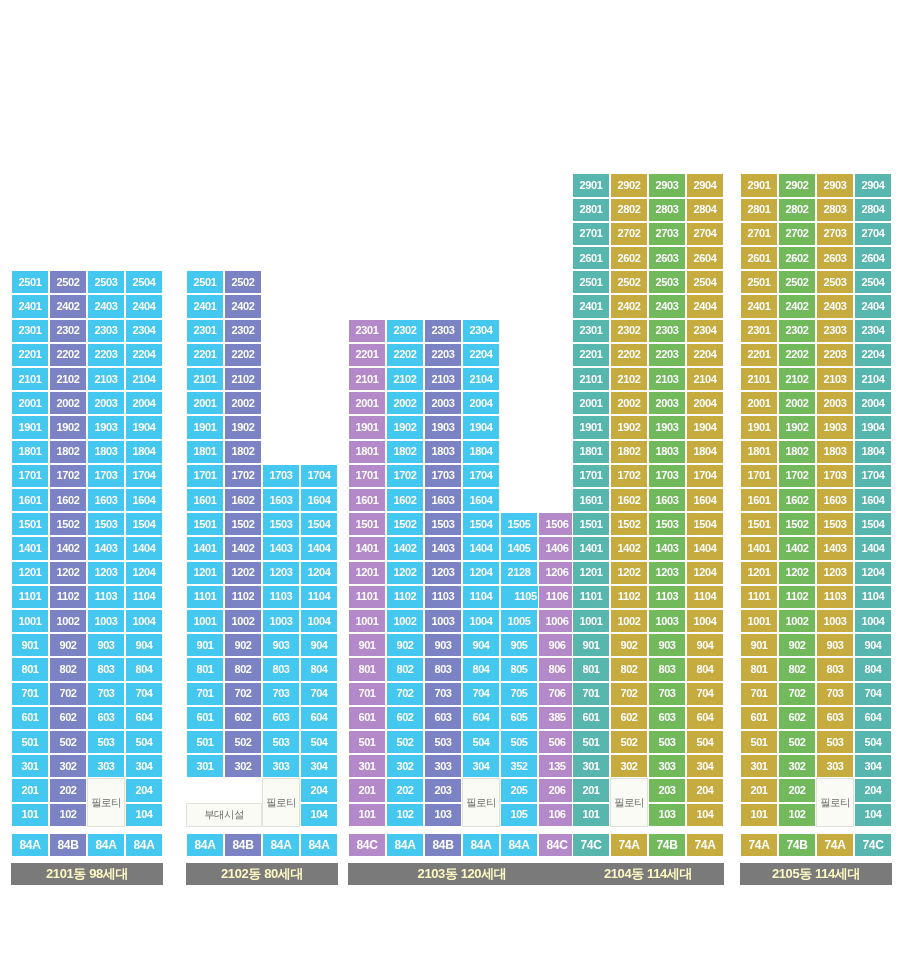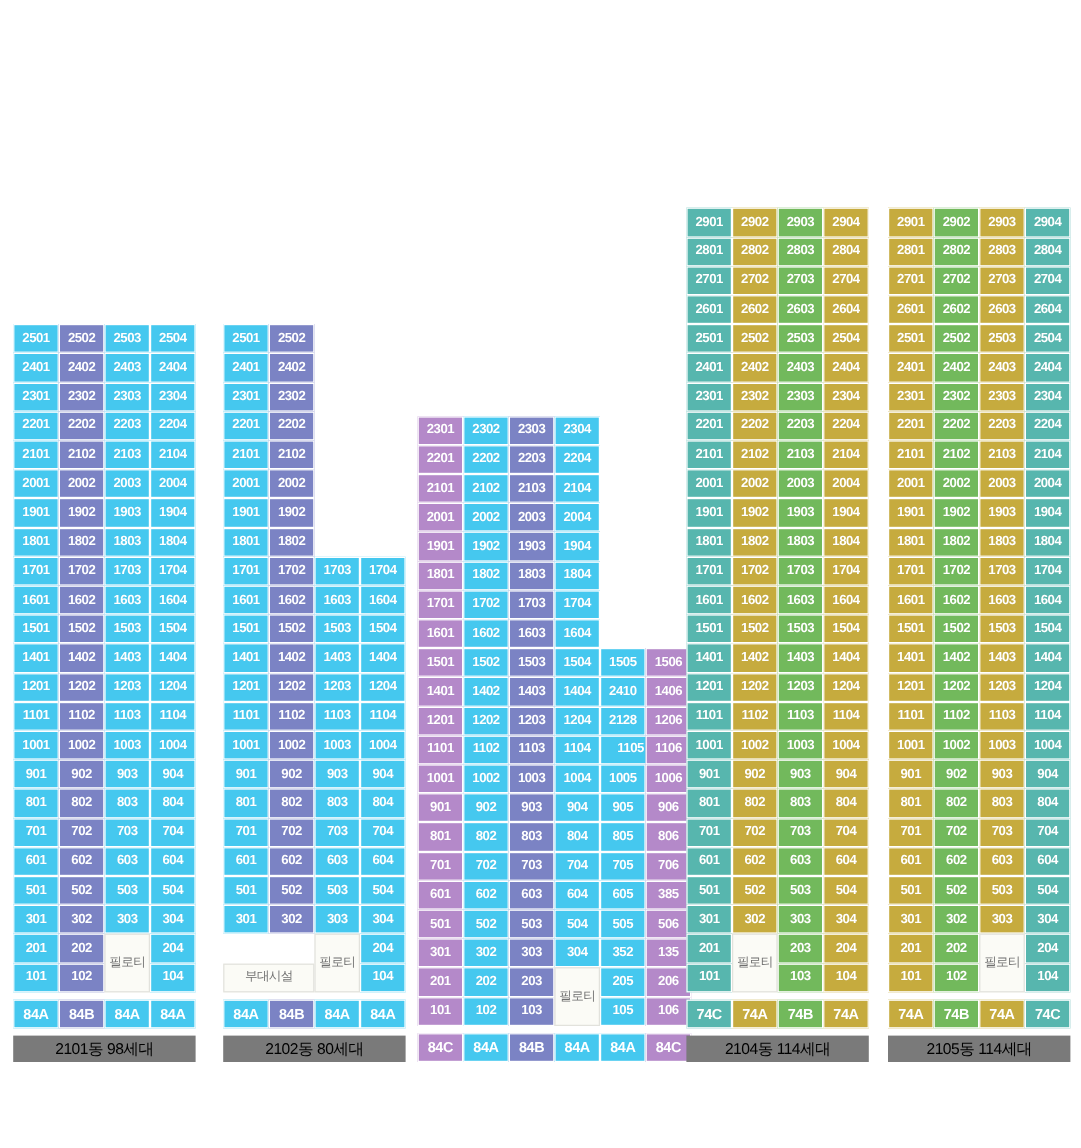--- a/index.html
+++ b/index.html
@@ -66,23 +66,23 @@
     display: flex;
     align-items: center;
     justify-content: center;
     line-height: 1;
   }
 
   .footer {
     position: absolute;
     box-sizing: border-box;
     background: #7a7a7a;
-    color: #000000;
+    color: #fef9c3;
     font-size: 13px;
-    font-weight: normal;
+    font-weight: bold;
     letter-spacing: -0.4px;
     height: 22px;
     display: flex;
     align-items: center;
     justify-content: center;
   }
 </style>
 </head>
 <body style="background: rgb(255, 255, 255);">
 
@@ -350,21 +350,21 @@
         <div class="cell" style="left: 114px; top: 242px; width: 38px; height: 24.2px; background: rgb(69, 200, 239);">1204</div>
         <div class="cell" style="left: 114px; top: 266.2px; width: 38px; height: 24.2px; background: rgb(69, 200, 239);">1104</div>
         <div class="cell" style="left: 114px; top: 290.4px; width: 38px; height: 24.2px; background: rgb(69, 200, 239);">1004</div>
         <div class="cell" style="left: 114px; top: 314.6px; width: 38px; height: 24.2px; background: rgb(69, 200, 239);">904</div>
         <div class="cell" style="left: 114px; top: 338.8px; width: 38px; height: 24.2px; background: rgb(69, 200, 239);">804</div>
         <div class="cell" style="left: 114px; top: 363px; width: 38px; height: 24.2px; background: rgb(69, 200, 239);">704</div>
         <div class="cell" style="left: 114px; top: 387.2px; width: 38px; height: 24.2px; background: rgb(69, 200, 239);">604</div>
         <div class="cell" style="left: 114px; top: 411.4px; width: 38px; height: 24.2px; background: rgb(69, 200, 239);">504</div>
         <div class="cell" style="left: 114px; top: 435.6px; width: 38px; height: 24.2px; background: rgb(69, 200, 239);">304</div>
         <div class="cell" style="left: 152px; top: 193.6px; width: 38px; height: 24.2px; background: rgb(69, 200, 239);">1505</div>
-        <div class="cell" style="left: 152px; top: 217.8px; width: 38px; height: 24.2px; background: rgb(69, 200, 239);">2410</div>
+        <div class="cell" style="left: 152px; top: 217.8px; width: 38px; height: 24.2px; background: rgb(69, 200, 239);">1405</div>
         <div class="cell" style="left: 152px; top: 242px; width: 38px; height: 24.2px; background: rgb(69, 200, 239);">2128</div>
         <div class="cell" style="left: 152px; top: 266.2px; width: 51px; height: 24.2px; background: rgb(69, 200, 239);">1105</div>
         <div class="cell" style="left: 152px; top: 290.4px; width: 38px; height: 24.2px; background: rgb(69, 200, 239);">1005</div>
         <div class="cell" style="left: 152px; top: 314.6px; width: 38px; height: 24.2px; background: rgb(69, 200, 239);">905</div>
         <div class="cell" style="left: 152px; top: 338.8px; width: 38px; height: 24.2px; background: rgb(69, 200, 239);">805</div>
         <div class="cell" style="left: 152px; top: 363px; width: 38px; height: 24.2px; background: rgb(69, 200, 239);">705</div>
         <div class="cell" style="left: 152px; top: 387.2px; width: 38px; height: 24.2px; background: rgb(69, 200, 239);">605</div>
         <div class="cell" style="left: 152px; top: 411.4px; width: 38px; height: 24.2px; background: rgb(69, 200, 239);">505</div>
         <div class="cell" style="left: 152px; top: 435.6px; width: 38px; height: 24.2px; background: rgb(69, 200, 239);">352</div>
         <div class="cell" style="left: 152px; top: 459.8px; width: 38px; height: 24.2px; background: rgb(69, 200, 239);">205</div>
@@ -385,20 +385,21 @@
         <div class="cell special" style="left: 114px; top: 459.8px; width: 38px; height: 48.4px;">필로티</div>
       </div>
       <div style="position: relative; height: 24.2px; margin-top: 6px;">
         <div class="typecell" style="left: 0px; top: 0px; width: 38px; height: 24.2px; background: rgb(180, 137, 201);">84C</div>
         <div class="typecell" style="left: 38px; top: 0px; width: 38px; height: 24.2px; background: rgb(69, 200, 239);">84A</div>
         <div class="typecell" style="left: 76px; top: 0px; width: 38px; height: 24.2px; background: rgb(123, 131, 196);">84B</div>
         <div class="typecell" style="left: 114px; top: 0px; width: 38px; height: 24.2px; background: rgb(69, 200, 239);">84A</div>
         <div class="typecell" style="left: 152px; top: 0px; width: 38px; height: 24.2px; background: rgb(69, 200, 239);">84A</div>
         <div class="typecell" style="left: 190px; top: 0px; width: 38px; height: 24.2px; background: rgb(180, 137, 201);">84C</div>
       </div>
+      <div class="footer" style="position: relative; margin-top: 6px; width: 228px;">2103동 120세대</div>
     </div>
     <div class="building" style="left: 572px; width: 152px;">
       <div class="grid" style="height: 653.4px; width: 152px;">
         <div class="cell" style="left: 0px; top: 0px; width: 38px; height: 24.2px; background: rgb(87, 182, 174);">2901</div>
         <div class="cell" style="left: 0px; top: 24.2px; width: 38px; height: 24.2px; background: rgb(87, 182, 174);">2801</div>
         <div class="cell" style="left: 0px; top: 48.4px; width: 38px; height: 24.2px; background: rgb(87, 182, 174);">2701</div>
         <div class="cell" style="left: 0px; top: 72.6px; width: 38px; height: 24.2px; background: rgb(87, 182, 174);">2601</div>
         <div class="cell" style="left: 0px; top: 96.8px; width: 38px; height: 24.2px; background: rgb(87, 182, 174);">2501</div>
         <div class="cell" style="left: 0px; top: 121px; width: 38px; height: 24.2px; background: rgb(87, 182, 174);">2401</div>
         <div class="cell" style="left: 0px; top: 145.2px; width: 38px; height: 24.2px; background: rgb(87, 182, 174);">2301</div>

